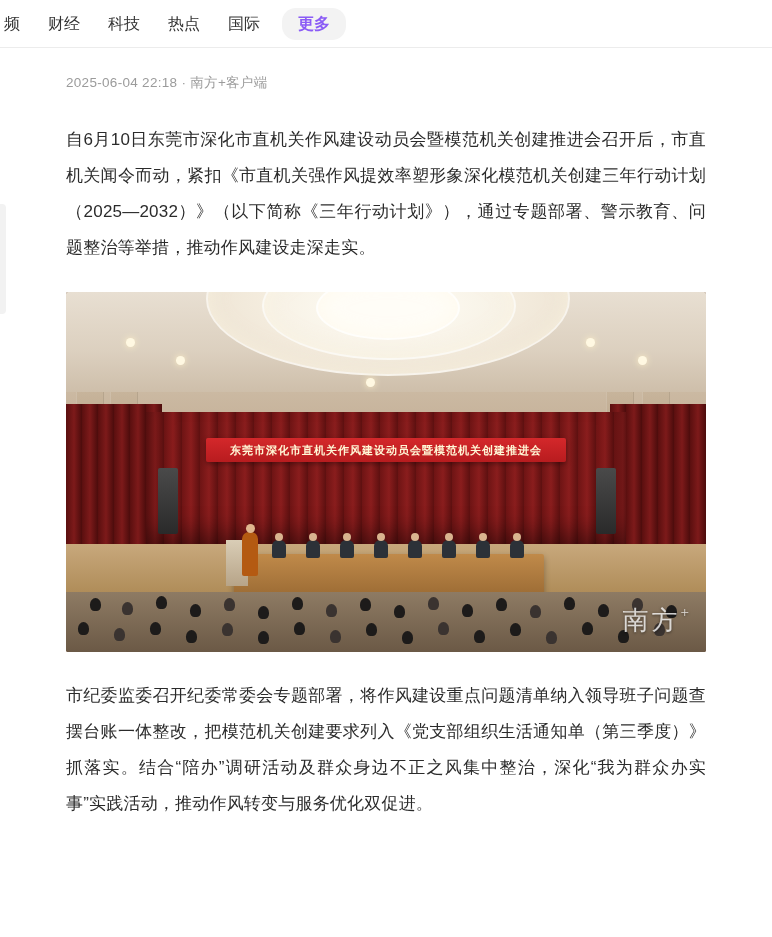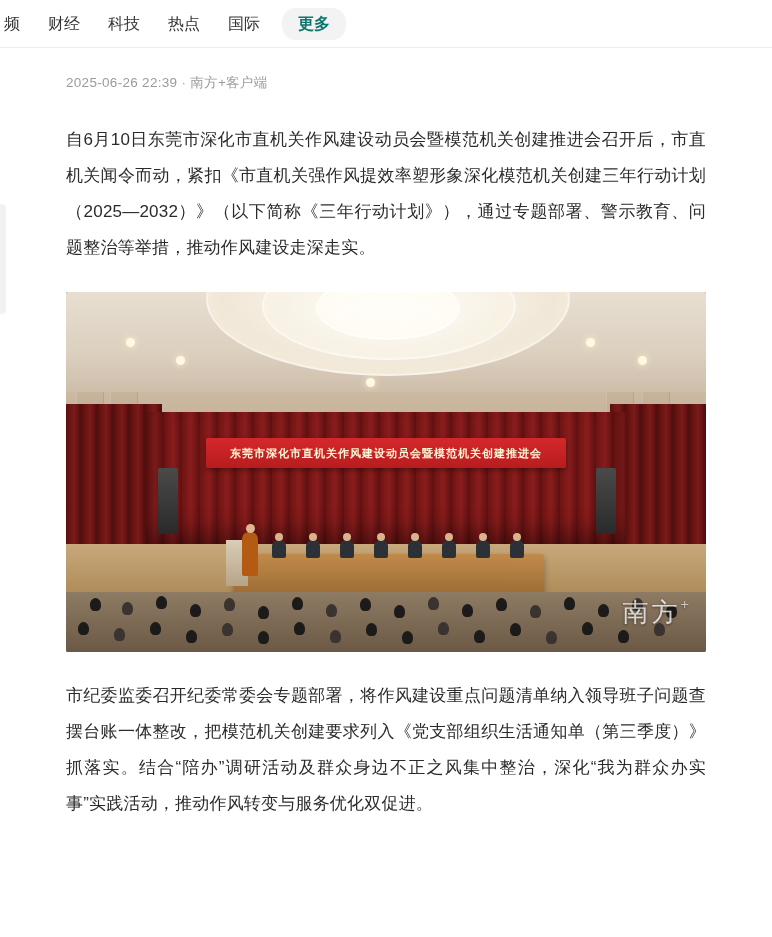--- a/index.html
+++ b/index.html
@@ -31,21 +31,21 @@
     padding: 6px 14px;
     white-space: nowrap;
     cursor: pointer;
     line-height: 22px;
   }
   .nav-item.first {
     padding-left: 4px;
   }
   .nav-item.more {
     font-weight: bold;
-    color: #0f766e;
+    color: #8b5cf6;
     background: #f3f3f3;
     border-radius: 14px;
     padding: 5px 16px;
     margin-left: 8px;
   }
 
   
   .article {
     padding: 0 66px;
     box-sizing: border-box;
@@ -122,21 +122,21 @@
     background: repeating-linear-gradient(90deg,#6e1414 0px,#8a1d1d 9px,#5d1010 18px);
     box-shadow: inset 0 -18px 26px rgba(0,0,0,0.45);
   }
   .curtain-l, .curtain-r {
     position: absolute; top: 112px; width: 96px; height: 170px;
     background: repeating-linear-gradient(90deg,#5a0f0f 0px,#7d1a1a 8px,#4c0c0c 16px);
   }
   .curtain-l { left: 0; }
   .curtain-r { right: 0; }
   .banner {
-    position: absolute; left: 140px; top: 146px; width: 360px; height: 30px;
+    position: absolute; left: 140px; top: 146px; width: 360px; height: 24px;
     background: linear-gradient(180deg,#d4282b,#b81c1f);
     border-radius: 2px;
     display: flex; align-items: center; justify-content: center;
     box-shadow: 0 2px 5px rgba(0,0,0,0.35);
   }
   .banner span {
     color: #fff7d6;
     font-size: 11px;
     font-weight: bold;
     letter-spacing: 1px;
@@ -182,21 +182,21 @@
   .audience {
     position: absolute; left: 0; top: 300px; width: 100%; height: 60px;
     background: linear-gradient(180deg,#8e7b64 0%, #6b5946 100%);
   }
   .aud-head {
     position: absolute; width: 11px; height: 13px; border-radius: 50% 50% 40% 40%;
     background: #1d1b1a;
   }
   .aud-head.light { background: #3a3330; }
   .watermark {
-    position: absolute; right: 14px; bottom: 22px;
+    position: absolute; right: 14px; bottom: 14px;
     color: rgba(255,255,255,0.78);
     font-size: 26px;
     font-family: "Liberation Serif", serif;
     letter-spacing: 3px;
     text-shadow: 0 1px 3px rgba(0,0,0,0.5);
   }
   .wm-plus {
     font-size: 15px;
     vertical-align: 12px;
   }
@@ -218,21 +218,21 @@
   <div class="nav-item">热点</div>
   <div class="nav-item">国际</div>
   <div class="nav-item more">更多</div>
 </div>
 
 <div class="article">
 
   <div class="side-tab"></div>
 
 
-  <div class="meta">2025-06-26 22:39 · 南方+客户端</div>
+  <div class="meta">2025-06-04 22:18 · 南方+客户端</div>
 
   <p class="para">自6月10日东莞市深化市直机关作风建设动员会暨模范机关创建推进会召开后，市直机关闻令而动，紧扣《市直机关强作风提效率塑形象深化模范机关创建三年行动计划（2025—2032）》（以下简称《三年行动计划》），通过专题部署、警示教育、问题整治等举措，推动作风建设走深走实。</p>
 
   <div class="figure">
     <div class="ceil">
       <div class="ring ring1"></div>
       <div class="ring ring2"></div>
       <div class="ring ring3"></div>
       <div class="downlight" style="left:60px;top:46px;"></div>
       <div class="downlight" style="left:110px;top:64px;"></div>

